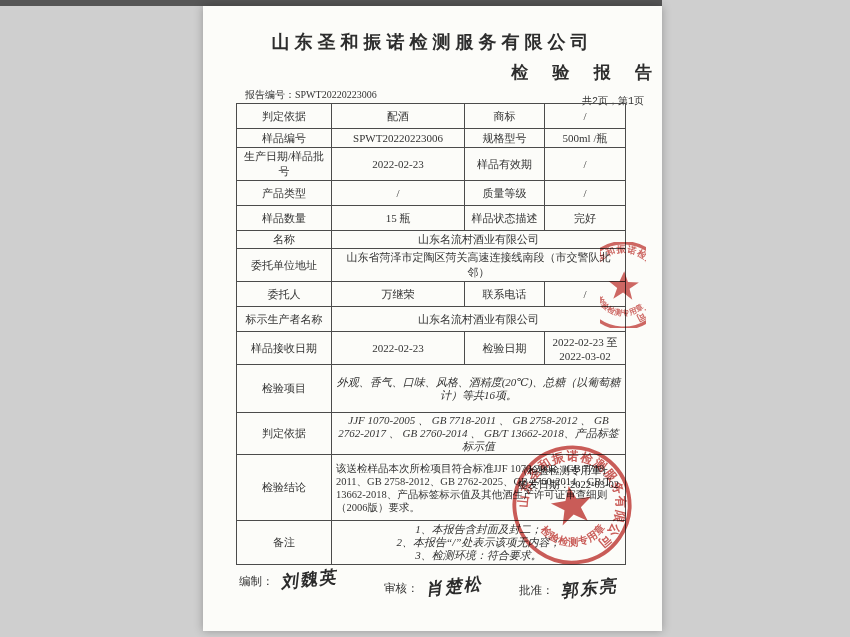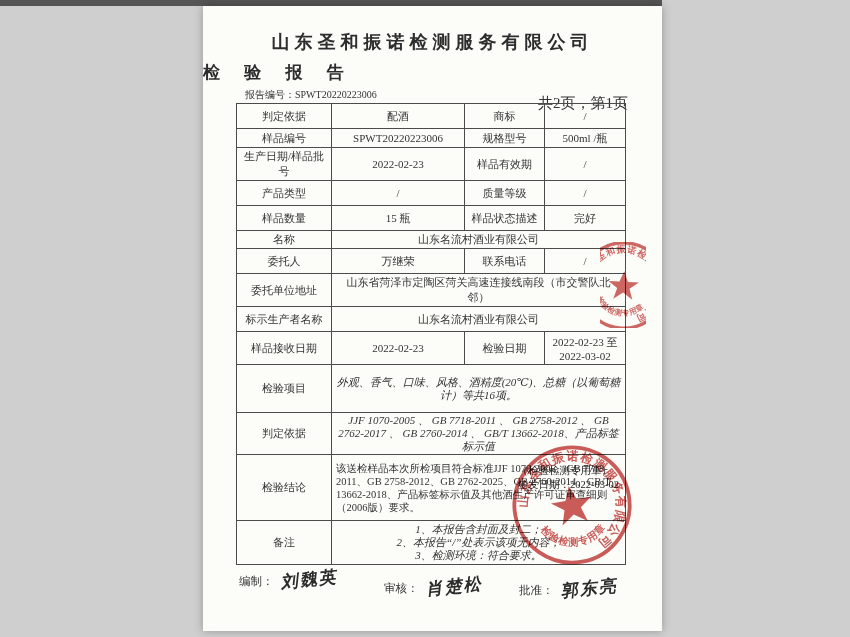--- a/index.html
+++ b/index.html
@@ -11,25 +11,25 @@
   .scan-edge{position:absolute;left:0;top:0;width:662px;height:6px;background:#565656;}
   .page{
     position:absolute;left:203px;top:6px;width:459px;height:625px;
     background:#fcfcf9;box-shadow:0 0 9px rgba(0,0,0,.28);
   }
   .company-title{
     position:absolute;top:24px;left:0;width:100%;text-align:center;
     font-size:18px;font-weight:bold;letter-spacing:5px;color:#2d2d2d;white-space:nowrap;
   }
   .report-title{
-    position:absolute;top:55px;left:0;width:100%;text-align:left;
+    position:absolute;top:55px;left:0;width:100%;text-align:right;
     font-size:17px;font-weight:bold;letter-spacing:10px;color:#2d2d2d;
   }
   .report-no{position:absolute;top:82px;left:42px;font-size:10px;color:#333;}
-  .pagination{position:absolute;top:88px;right:34px;font-size:15px;color:#333;}
+  .pagination{position:absolute;top:88px;right:18px;font-size:10px;color:#333;font-family:Liberation Mono, monospace;}
   table.report{
     position:absolute;left:33px;top:97px;width:389px;
     border-collapse:collapse;table-layout:fixed;
   }
   table.report td{
     border:1px solid #4b4b4b;font-size:11px;color:#333;
     text-align:center;vertical-align:middle;padding:1px 4px;overflow:hidden;
   }
   td.lbl{font-size:11px;}
   td.tl{text-align:left;font-style:italic;}
@@ -95,29 +95,29 @@
     <tr style="height:25px">
       <td class="lbl">样品数量</td>
       <td>15 瓶</td>
       <td class="lbl">样品状态描述</td>
       <td>完好</td>
     </tr>
     <tr style="height:17px">
       <td class="lbl">名称</td>
       <td colspan="3">山东名流村酒业有限公司</td>
     </tr>
+    <tr style="height:27px">
+      <td class="lbl">委托单位地址</td>
+      <td colspan="3">山东省菏泽市定陶区菏关高速连接线南段（市交警队北邻）</td>
+    </tr>
     <tr style="height:25px">
       <td class="lbl">委托人</td>
       <td>万继荣</td>
       <td class="lbl">联系电话</td>
       <td>/</td>
-    </tr>
-    <tr style="height:27px">
-      <td class="lbl">委托单位地址</td>
-      <td colspan="3">山东省菏泽市定陶区菏关高速连接线南段（市交警队北邻）</td>
     </tr>
     <tr style="height:25px">
       <td class="lbl">标示生产者名称</td>
       <td colspan="3">山东名流村酒业有限公司</td>
     </tr>
     <tr style="height:33px">
       <td class="lbl">样品接收日期</td>
       <td>2022-02-23</td>
       <td class="lbl">检验日期</td>
       <td>

